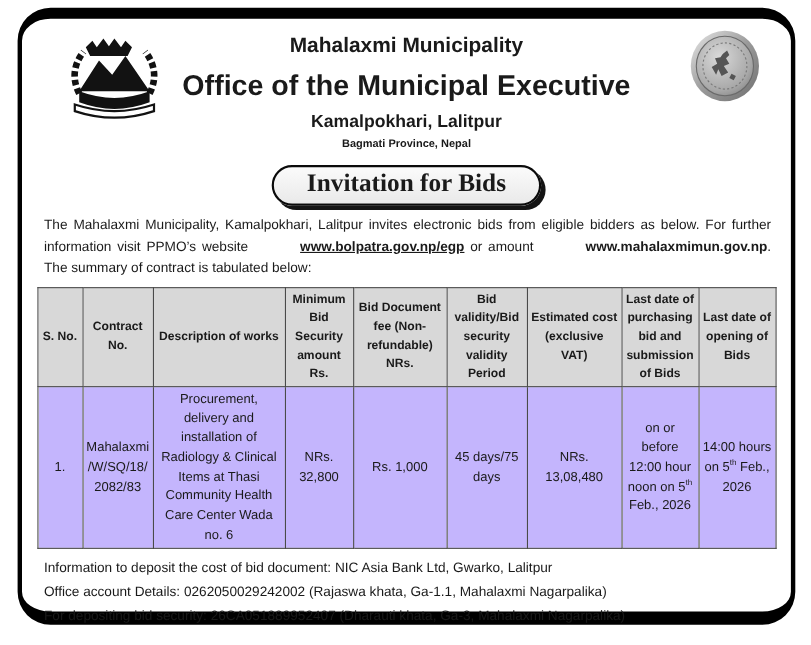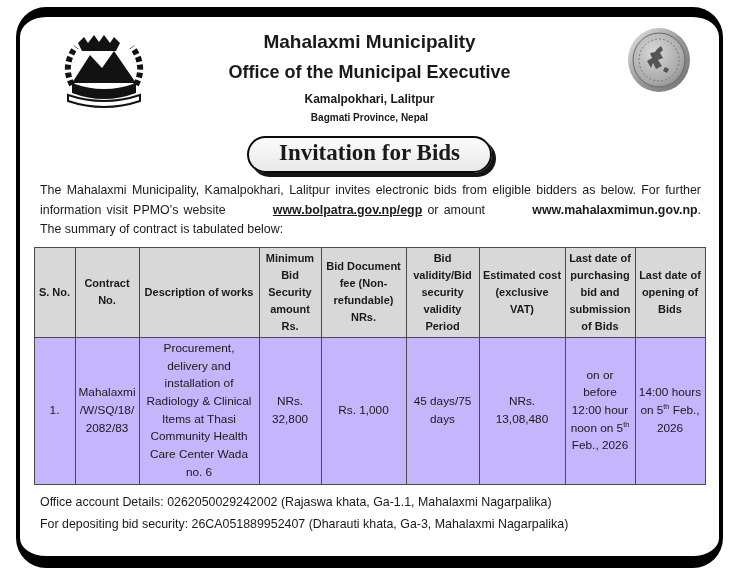--- a/index.html
+++ b/index.html
@@ -11,22 +11,22 @@
     border:4px solid #000;border-top-width:10px;border-bottom-width:12px;
     border-radius:30px;background:#fff;
   }
   .content{position:absolute;left:0;top:0;right:0;bottom:0;padding:8px 0 0 0;}
 
   .emblem{position:absolute;left:28px;top:6px;width:112px;height:100px;}
   .seal{position:absolute;right:28px;top:10px;width:64px;height:66px;}
 
   .hdr{text-align:center;}
   .hdr .muni{font-size:19px;font-weight:bold;margin-top:6px;}
-  .hdr .office{font-size:18px;font-weight:bold;margin-top:9px;}
-  .hdr .addr{font-size:12px;font-weight:bold;margin-top:9px;text-align:center;}
+  .hdr .office{font-size:26px;font-weight:bold;margin-top:9px;}
+  .hdr .addr{font-size:16px;font-weight:bold;margin-top:9px;text-align:center;}
   .hdr .addr2{font-size:10px;font-weight:bold;margin-top:6px;}
 
   .invite-wrap{text-align:center;margin-top:13px;}
   .invite{
     display:inline-block;
     font-family:"Liberation Serif", serif;font-weight:bold;font-size:23px;
     background:linear-gradient(#fbfbfb,#e9e9e9);
     border:2px solid #0a0a0a;border-radius:20px;
     padding:2px 30px 5px 30px;
     box-shadow:4px 4px 0 #141414;
@@ -150,19 +150,20 @@
           <td>Rs. 1,000</td>
           <td>45 days/75 days</td>
           <td>NRs. 13,08,480</td>
           <td><span>on or before 12:00 hour noon on 5</span><sup>th</sup><span> Feb., 2026</span></td>
           <td><span>14:00 hours on 5</span><sup>th</sup><span>  Feb., 2026</span></td>
         </tr>
       </tbody>
     </table>
 
     <div class="info">
+      <div class="line">Information to deposit the cost of bid document: NIC Asia Bank Ltd, Gwarko, Lalitpur</div>
       <div class="line">Office account Details: 0262050029242002 (Rajaswa khata, Ga-1.1, Mahalaxmi Nagarpalika)</div>
       <div class="line">For depositing bid security: 26CA051889952407 (Dharauti khata, Ga-3, Mahalaxmi Nagarpalika)</div>
 
     </div>
 
   </div>
 </div>
 
 </body></html>

